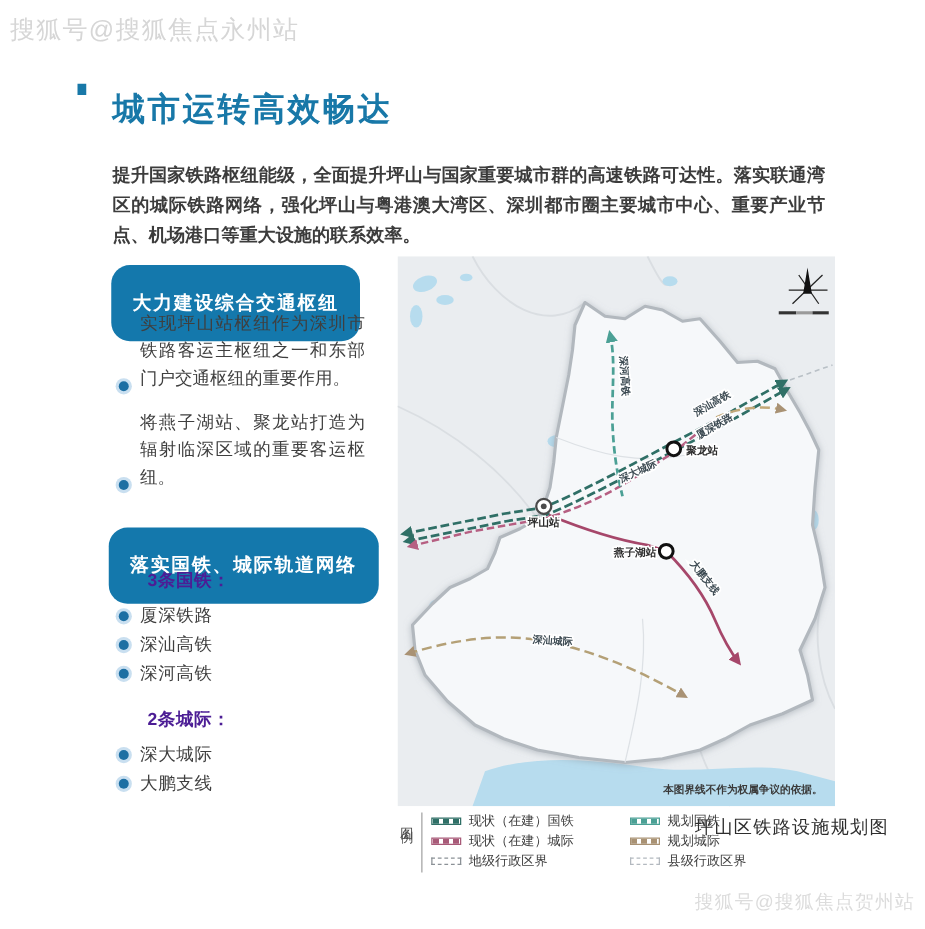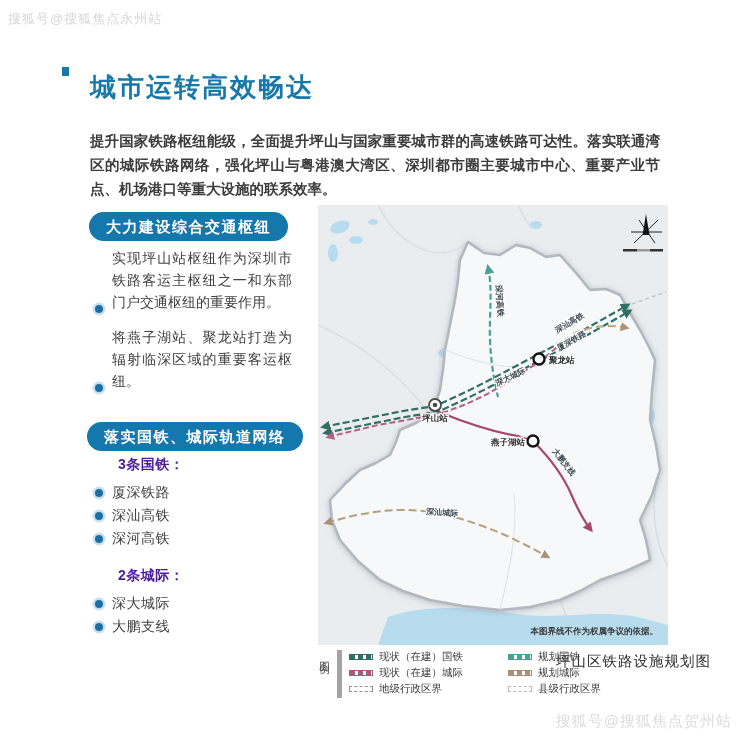--- a/index.html
+++ b/index.html
@@ -1,28 +1,28 @@
 <!DOCTYPE html>
 <html><head>
 <meta charset="utf-8">
 <style>
   html,body{margin:0;padding:0;background:#ffffff;}
   body{font-family:"Liberation Sans","DejaVu Sans",sans-serif;}
   #page{position:relative;width:740px;height:743px;background:#ffffff;overflow:hidden;}
 
-  .watermark{position:absolute;color:#cfcfcf;font-size:13px;letter-spacing:1px;opacity:.85;}
+  .watermark{position:absolute;color:#cfcfcf;font-size:20px;letter-spacing:1px;opacity:.85;}
   #wm-top{left:8px;top:10px;}
   #wm-bottom{right:8px;top:712px;font-size:15px;color:#d6d6d6;}
 
   #title-accent{position:absolute;left:62px;top:67px;width:7px;height:9px;background:#1878a8;}
   #page-title{position:absolute;left:90px;top:70px;font-size:26px;font-weight:bold;color:#1878a8;letter-spacing:2px;}
 
   #intro{position:absolute;left:90px;top:129px;width:570px;font-size:14.5px;line-height:24px;color:#3c3c3c;text-align:justify;font-weight:bold;}
 
-  .badge{position:absolute;height:29px;line-height:29px;padding:0 17px;background:#1478ac;border-radius:15px;
+  .badge{position:absolute;height:29px;line-height:29px;padding:16px 17px;background:#1478ac;border-radius:15px;
          color:#ffffff;font-size:15px;font-weight:bold;letter-spacing:1.5px;}
   #badge-hub{left:89px;top:212px;}
   #badge-rail{left:87px;top:422px;text-align:center;}
 
   #hub-bullets{position:absolute;left:92px;top:247px;width:218px;}
   .bullet-row{display:flex;align-items:flex-end;margin-bottom:13px;}
   .dot{flex:none;width:8px;height:8px;border-radius:50%;background:#1d6fa3;
        box-shadow:0 0 0 2.5px #c9dff0;margin:7px 9px 0 3px;}
   .bullet-text{width:180px;font-size:14px;line-height:22px;color:#3f3f3f;text-align:justify;}
 
@@ -30,21 +30,21 @@
   .group-heading{font-size:14px;font-weight:bold;color:#4c1d95;margin:0 0 7px 26px;letter-spacing:.5px;}
   .rail-row{display:flex;align-items:center;height:23px;}
   .rail-row .dot{margin:0 9px 0 3px;}
   .rail-label{font-size:14px;color:#3f3f3f;letter-spacing:.5px;}
   .group-gap{height:17px;}
 
   #map-wrap{position:absolute;left:318px;top:205px;width:350px;height:440px;}
 
   #legend{position:absolute;left:318px;top:650px;display:flex;align-items:flex-start;}
   #legend-label{writing-mode:vertical-rl;font-size:10.5px;color:#4a4a4a;letter-spacing:3px;margin:3px 5px 0 0;}
-  .legend-col{border-left:5px solid #a3a3a3;padding-left:7px;margin-right:0;}
+  .legend-col{border-left:1px solid #a3a3a3;padding-left:7px;margin-right:0;}
   .legend-col.second{border-left:none;margin-left:38px;}
   .legend-row{display:flex;align-items:center;height:14px;margin-bottom:2px;}
   .sw{flex:none;width:22px;height:4px;margin-right:6px;}
   .sw-0{background:repeating-linear-gradient(90deg,#2f6f66 0 5px,#ffffff 5px 8px);border:1px solid #2f6f66;}
   .sw-1{background:repeating-linear-gradient(90deg,#a85a78 0 5px,#ffffff 5px 8px);border:1px solid #a85a78;}
   .sw-2{background:#ffffff;border:1px dashed #8b9196;}
   .sw-3{background:repeating-linear-gradient(90deg,#4ba095 0 5px,#ffffff 5px 8px);border:1px solid #4ba095;}
   .sw-4{background:repeating-linear-gradient(90deg,#a99274 0 5px,#ffffff 5px 8px);border:1px solid #a99274;}
   .sw-5{background:#ffffff;border:1px dashed #b3b9bf;}
   .legend-text{font-size:10.5px;color:#3e3e3e;white-space:nowrap;}

